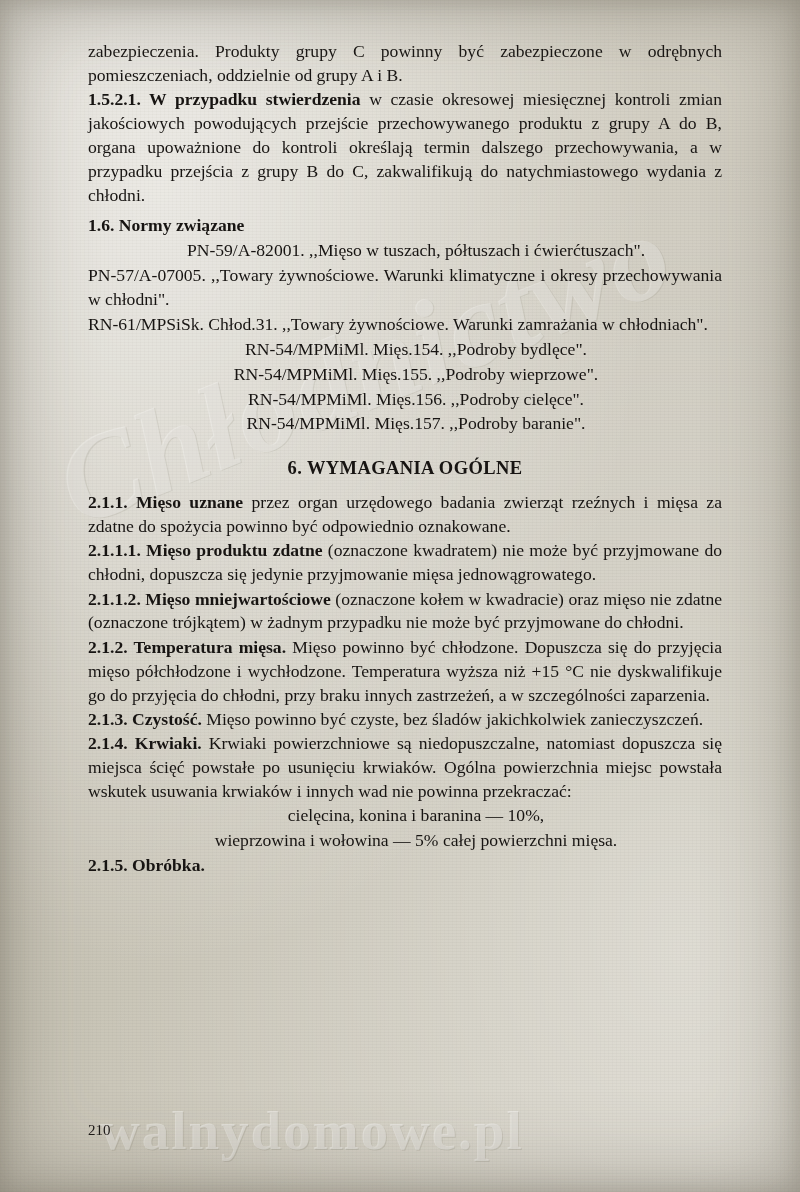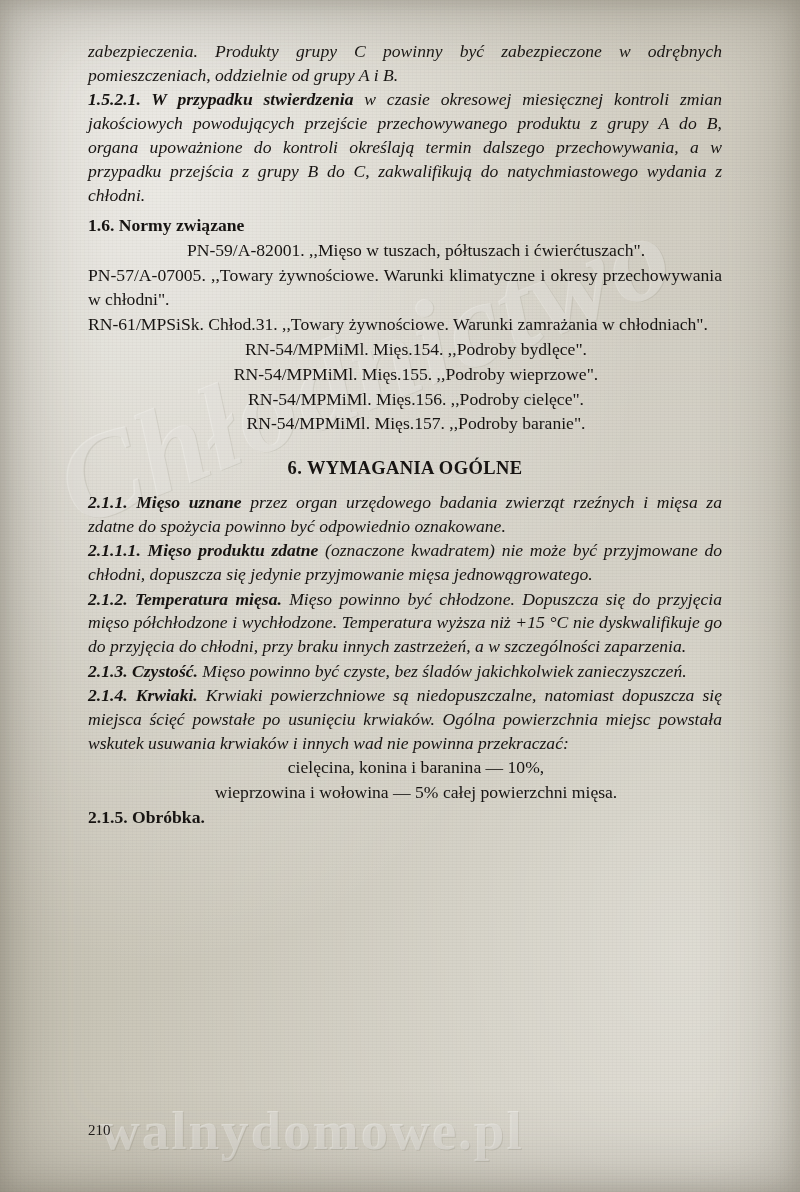--- a/index.html
+++ b/index.html
@@ -78,21 +78,21 @@
   }
   .b { font-weight: bold; }
   .section-head {
     text-align: center;
     font-weight: bold;
     font-size: 18.5px;
     letter-spacing: 0.4px;
     margin: 1.05em 0 0.55em 0;
   }
   .spaced-top { margin-top: 0.34em; }
-  .para { margin-bottom: 0.02em; font-style: italic; }
+  .para { margin-bottom: 0.02em; }
   .pageno {
     position: absolute;
     left: 88px;
     top: 1122px;
     font-size: 15px;
     color: #1a1715;
     font-family: "Liberation Serif", serif;
   }
   .norm-line { text-align: center; margin-left: 22px; }
   .just { text-align: justify; }
@@ -122,20 +122,21 @@
     <p class="norm-line">RN-54/MPMiMl. Mięs.156. ,,Podroby cielęce".</p>
     <p class="norm-line">RN-54/MPMiMl. Mięs.157. ,,Podroby baranie".</p>
 
     <p class="section-head">6. WYMAGANIA OGÓLNE</p>
 
 
     <p class="para just"><span class="b">2.1.1. Mięso uznane</span><span> przez organ urzędowego badania zwierząt rzeźnych i mięsa za zdatne do spożycia powinno być odpowiednio oznakowane.</span></p>
 
     <p class="para just"><span class="b">2.1.1.1. Mięso produktu zdatne</span><span> (oznaczone kwadratem) nie może być przyjmowane do chłodni, dopuszcza się jedynie przyjmowanie mięsa jednowągrowatego.</span></p>
 
+    <p class="para just"><span class="b">2.1.1.2. Mięso mniejwartościowe</span><span> (oznaczone kołem w kwadracie) oraz mięso nie zdatne (oznaczone trójkątem) w żadnym przypadku nie może być przyjmowane do chłodni.</span></p>
 
     <p class="para just"><span class="b">2.1.2. Temperatura mięsa.</span><span> Mięso powinno być chłodzone. Dopuszcza się do przyjęcia mięso półchłodzone i wychłodzone. Temperatura wyższa niż +15 °C nie dyskwalifikuje go do przyjęcia do chłodni, przy braku innych zastrzeżeń, a w szczególności zaparzenia.</span></p>
 
     <p class="para just"><span class="b">2.1.3. Czystość.</span><span> Mięso powinno być czyste, bez śladów jakichkolwiek zanieczyszczeń.</span></p>
 
     <p class="para just"><span class="b">2.1.4. Krwiaki.</span><span> Krwiaki powierzchniowe są niedopuszczalne, natomiast dopuszcza się miejsca ścięć powstałe po usunięciu krwiaków. Ogólna powierzchnia miejsc powstała wskutek usuwania krwiaków i innych wad nie powinna przekraczać:</span></p>
 
     <p class="norm-line">cielęcina, konina i baranina — 10%,</p>
     <p class="norm-line">wieprzowina i wołowina — 5% całej powierzchni mięsa.</p>
 

